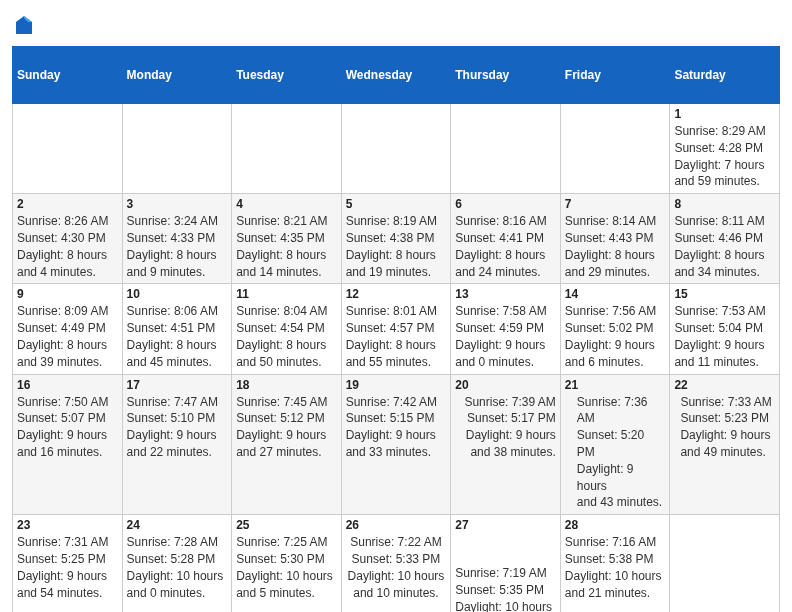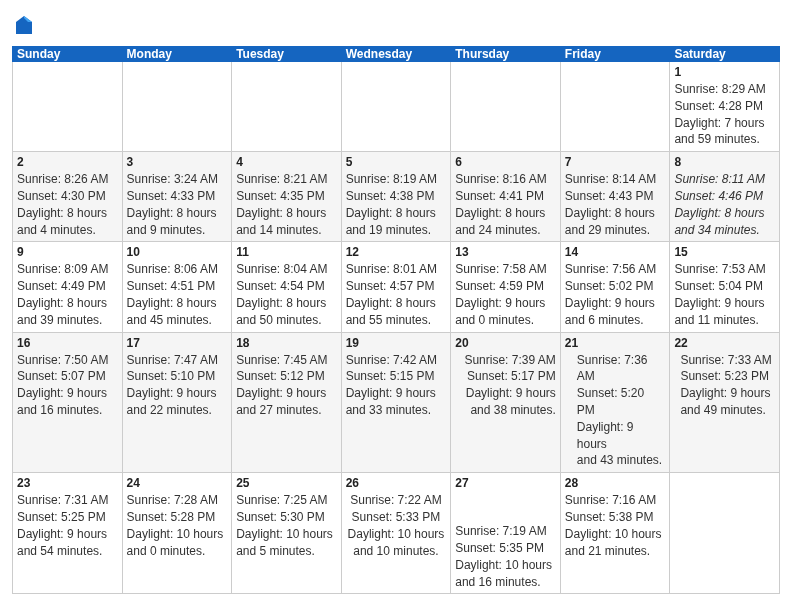--- a/index.html
+++ b/index.html
@@ -55,21 +55,21 @@
     .calendar {
       width: 100%;
       border-collapse: collapse;
       table-layout: fixed;
     }
     .calendar thead th {
       background: #1565C0;
       color: #fff;
       font-size: 12px;
       font-weight: bold;
-      padding: 0 4px;
+      padding: 21px 4px;
       text-align: left;
       border: 1px solid #1565C0;
     }
     .calendar tbody td {
       border: 1px solid #ccc;
       vertical-align: top;
       padding: 3px 4px;
       font-size: 9.5px;
       color: #333;
       height: 88px;
@@ -183,21 +183,21 @@
           </td>
           <td>
             <span class="day-num">7</span>
             <div class="day-info" style="white-space: pre-line;">Sunrise: 8:14 AM
 Sunset: 4:43 PM
 Daylight: 8 hours
 and 29 minutes.</div>
           </td>
           <td>
             <span class="day-num">8</span>
-            <div class="day-info" style="white-space: pre-line; font-style: italic;">Sunrise: 8:11 AM
+            <div class="day-info" style="white-space: pre-line;">Sunrise: 8:11 AM
 Sunset: 4:46 PM
 Daylight: 8 hours
 and 34 minutes.</div>
           </td>
         </tr>
         <tr>
           <td>
             <span class="day-num">9</span>
             <div class="day-info" style="white-space: pre-line;">Sunrise: 8:09 AM
 Sunset: 4:49 PM

